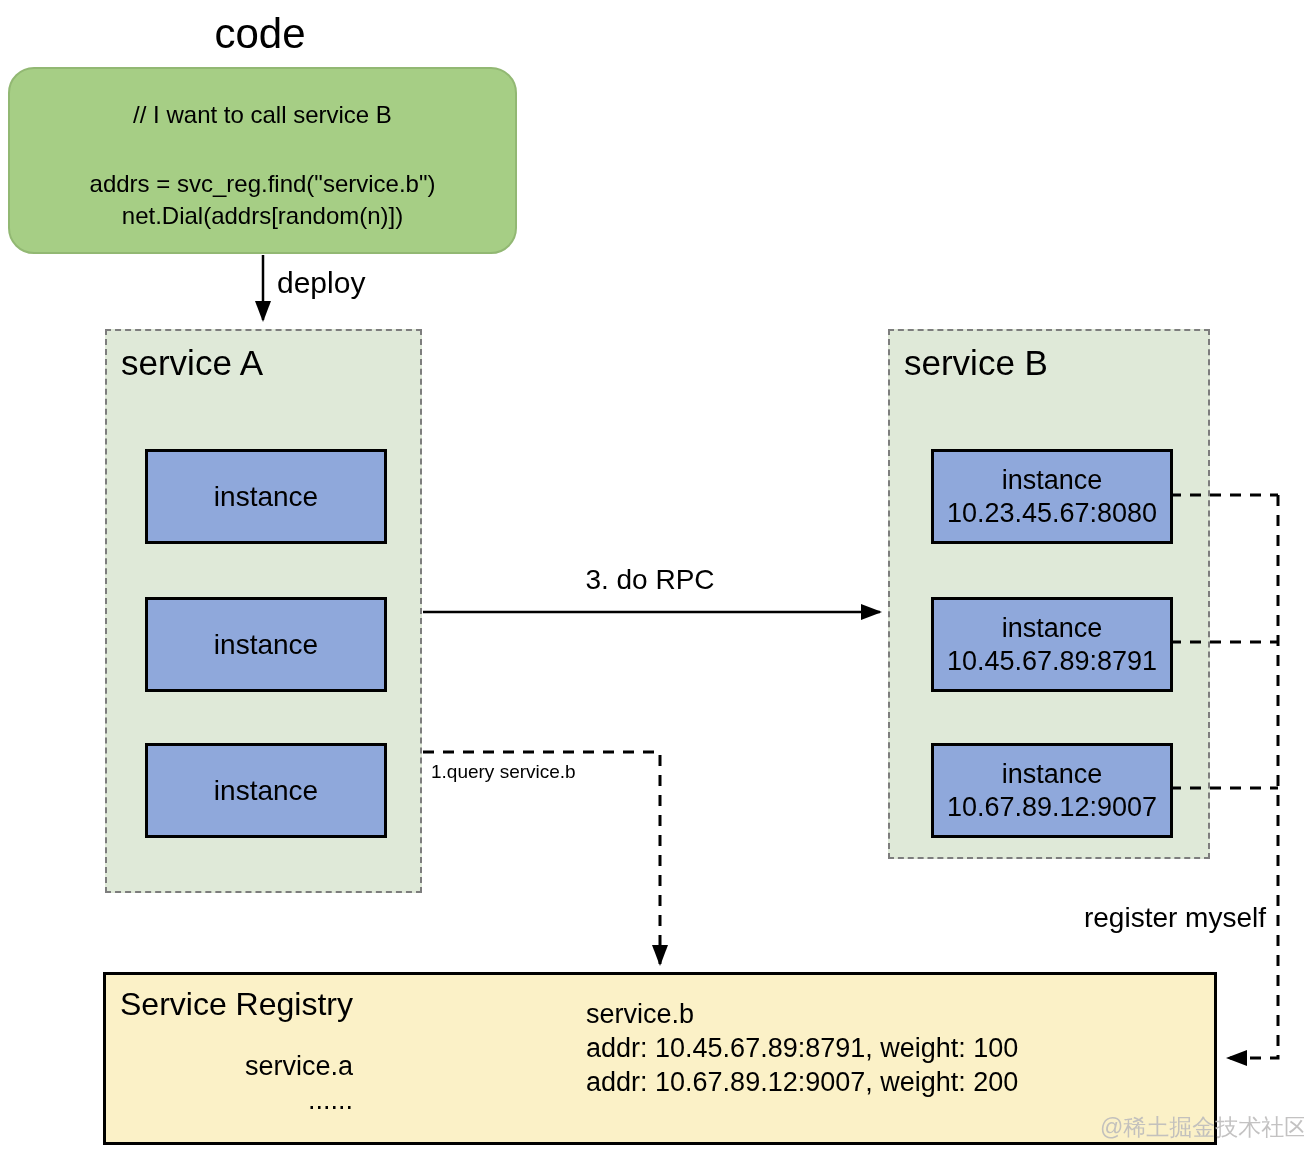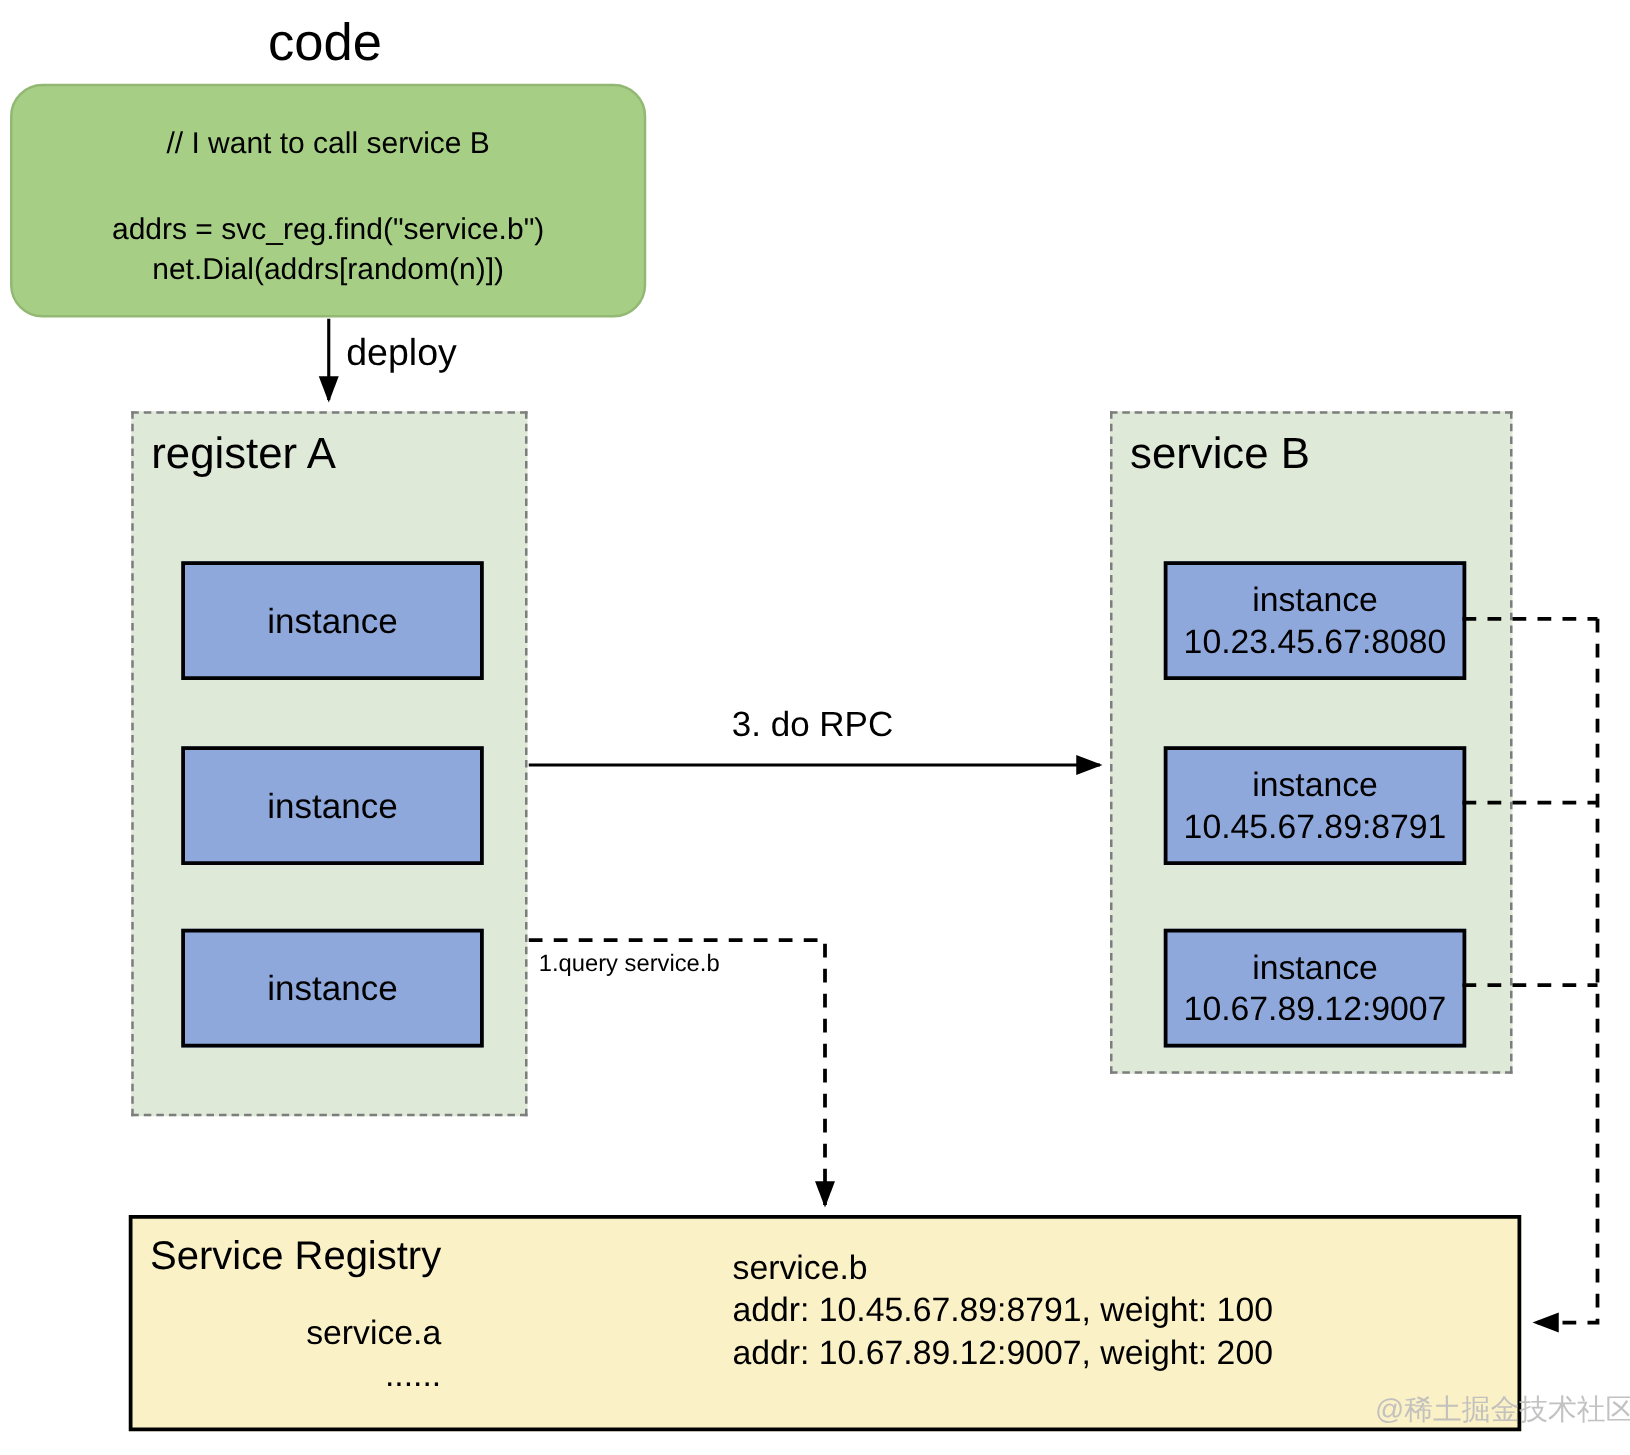--- a/index.html
+++ b/index.html
@@ -100,23 +100,24 @@
   <div class="abs code-box">
     <div class="code-comment">// I want to call service B</div>
     <div class="code-l1">addrs = svc_reg.find("service.b")</div>
     <div class="code-l2">net.Dial(addrs[random(n)])</div>
   </div>
   <div class="abs code-title">code</div>
 
   <div class="abs lbl-deploy">deploy</div>
   <div class="abs lbl-rpc">3. do RPC</div>
   <div class="abs lbl-query">1.query service.b</div>
+  <div class="abs lbl-register">register myself</div>
 
   <div class="abs service service-a">
-    <div class="service-title">register A</div>
+    <div class="service-title">service A</div>
     <div class="instance inst-1">
       <div>instance</div>
     </div>
     <div class="instance inst-2">
       <div>instance</div>
     </div>
     <div class="instance inst-3">
       <div>instance</div>
     </div>
   </div>

